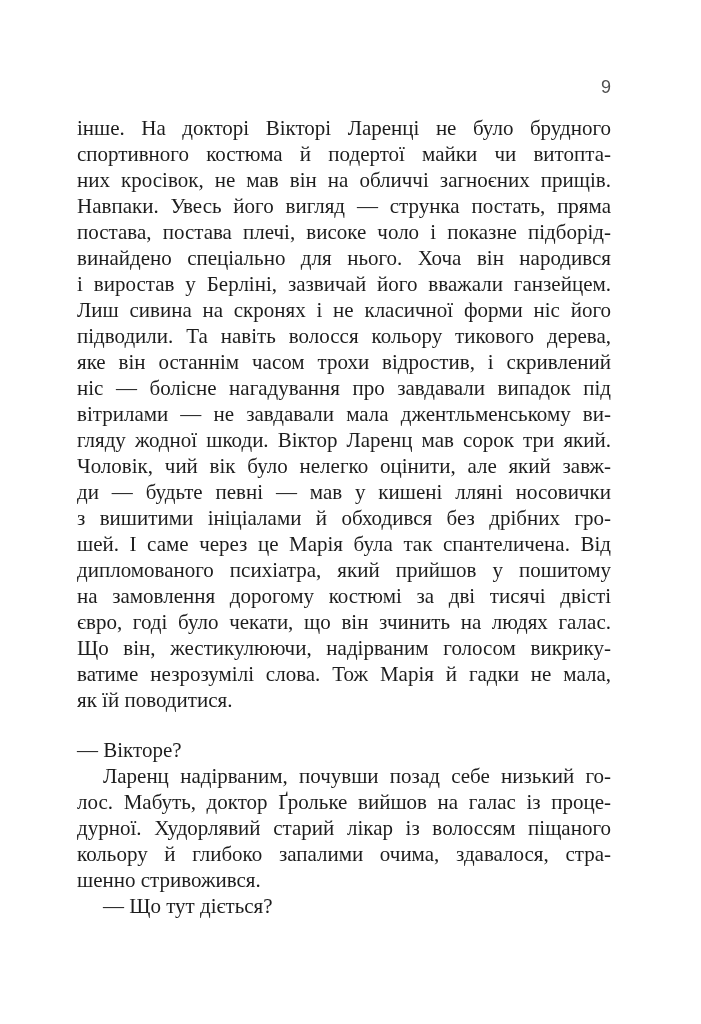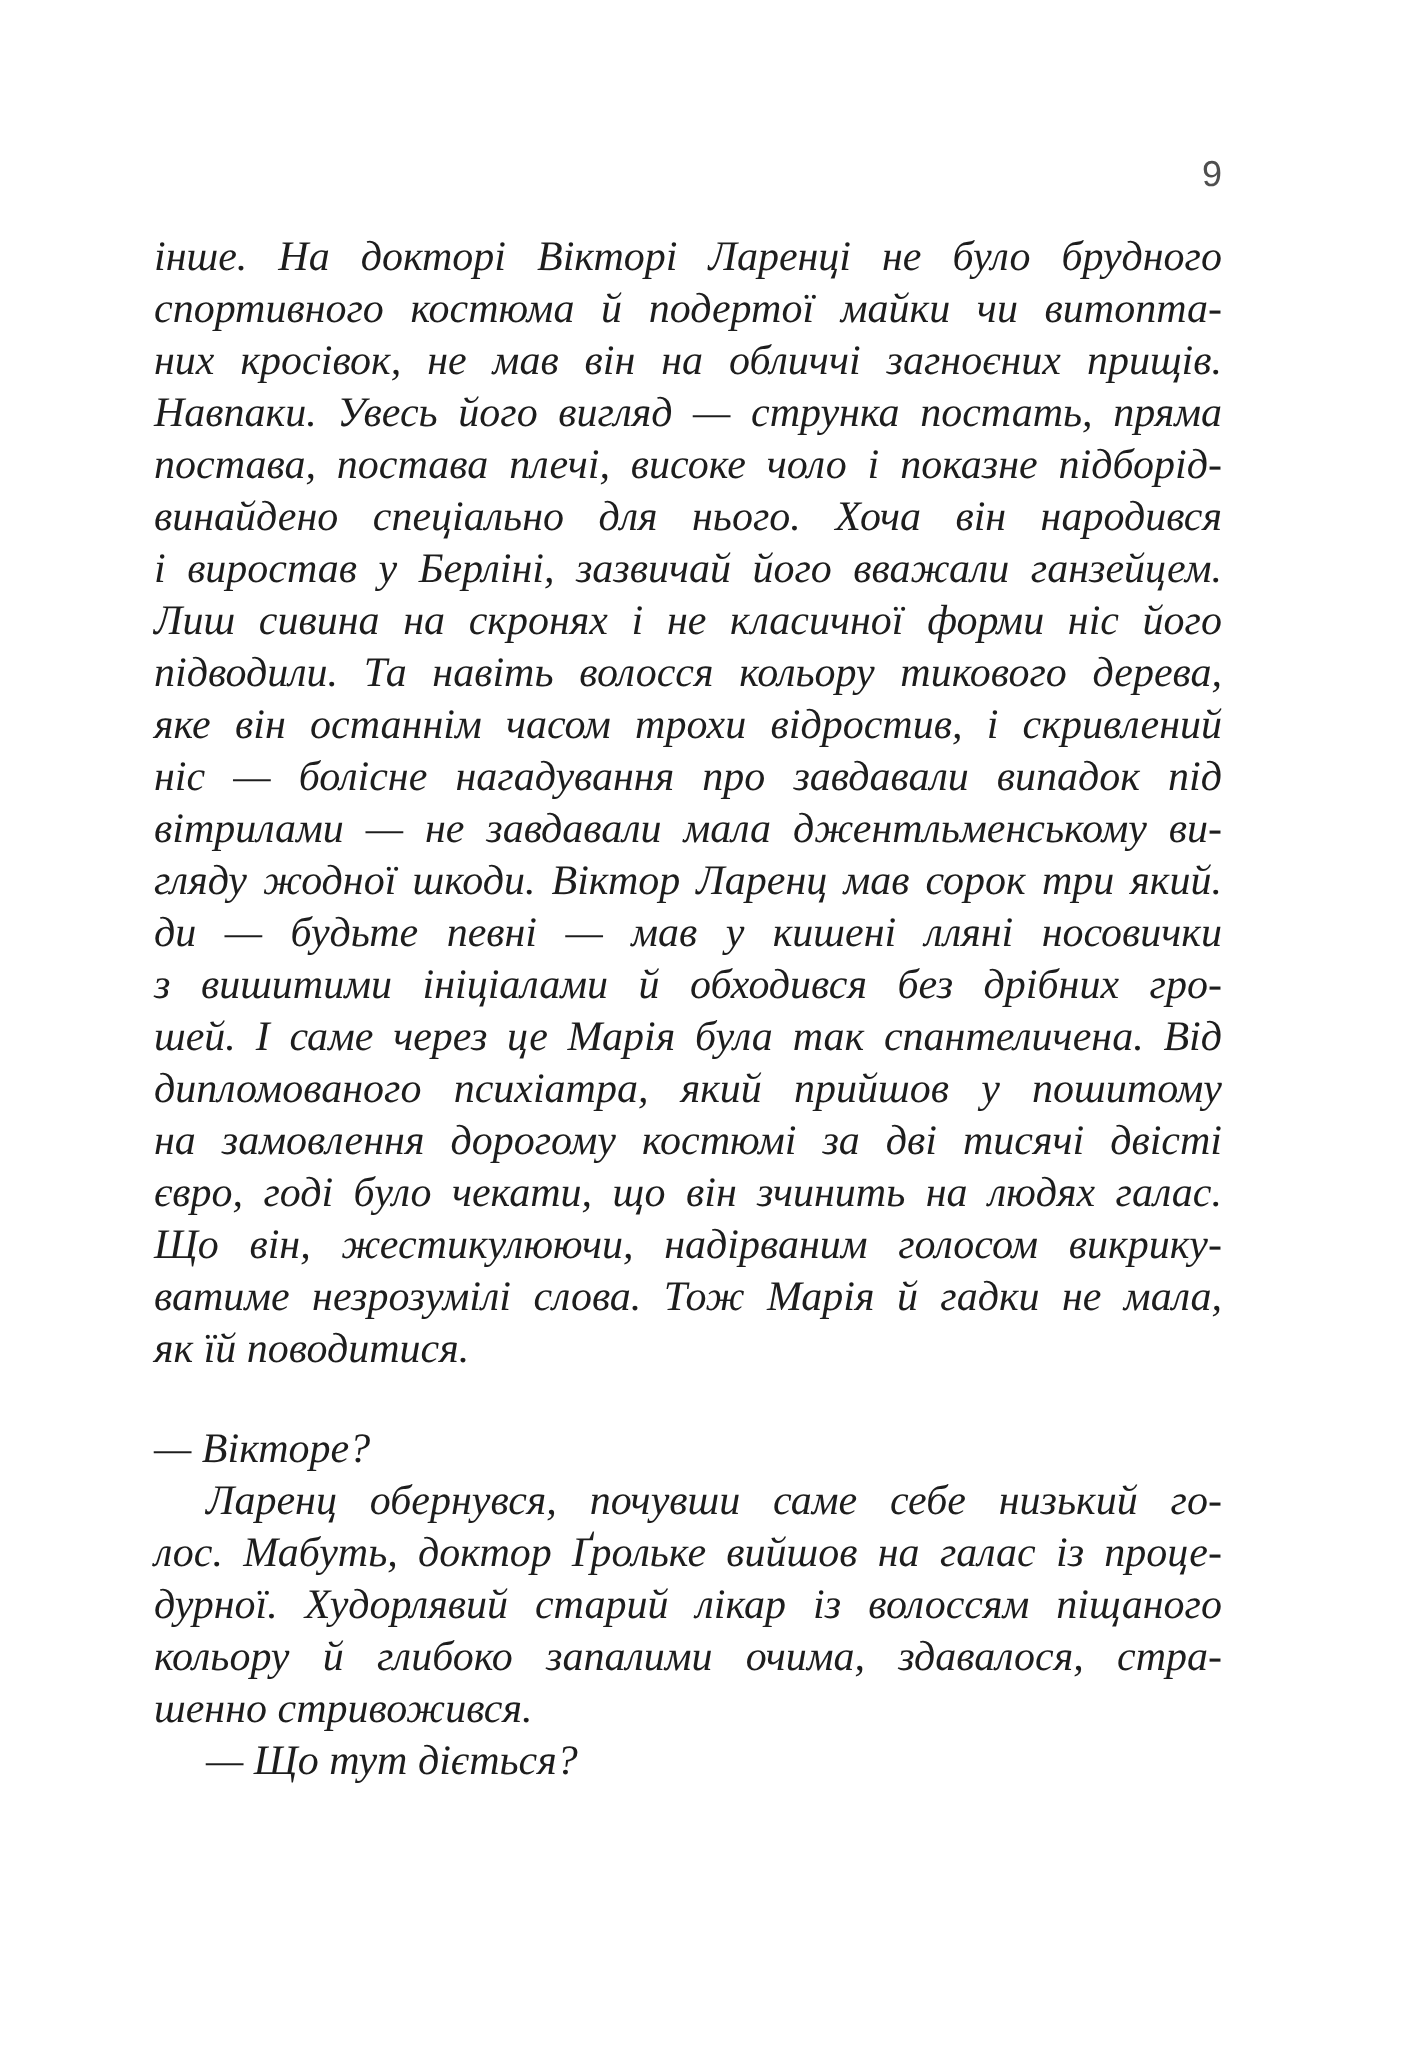--- a/index.html
+++ b/index.html
@@ -31,21 +31,21 @@
   .text-block {
     position: absolute;
     top: 115px;
     left: 77px;
     width: 534px;
     font-size: 21px;
     line-height: 26px;
   }
   .paragraph { margin: 0; }
   .paragraph.space-before { margin-top: 24px; }
-  .line { min-height: 26px; font-style: italic; }
+  .line { min-height: 26px; }
   .line.justified {
     text-align: justify;
     text-align-last: justify;
   }
   .line.indented { text-indent: 26px; }
 </style>
 </head>
 <body>
 
 <div class="book-page" style="background: rgb(255, 255, 255);">
@@ -58,35 +58,36 @@
         <div class="line justified">Навпаки. Увесь його вигляд — струнка постать, пряма</div>
         <div class="line justified">постава, постава плечі, високе чоло і показне підборід-</div>
         <div class="line justified">винайдено спеціально для нього. Хоча він народився</div>
         <div class="line justified">і виростав у Берліні, зазвичай його вважали ганзейцем.</div>
         <div class="line justified">Лиш сивина на скронях і не класичної форми ніс його</div>
         <div class="line justified">підводили. Та навіть волосся кольору тикового дерева,</div>
         <div class="line justified">яке він останнім часом трохи відростив, і скривлений</div>
         <div class="line justified">ніс — болісне нагадування про завдавали випадок під</div>
         <div class="line justified">вітрилами — не завдавали мала джентльменському ви-</div>
         <div class="line justified">гляду жодної шкоди. Віктор Ларенц мав сорок три який.</div>
+        <div class="line justified">Чоловік, чий вік було нелегко оцінити, але який завж-</div>
         <div class="line justified">ди — будьте певні — мав у кишені лляні носовички</div>
         <div class="line justified">з вишитими ініціалами й обходився без дрібних гро-</div>
         <div class="line justified">шей. І саме через це Марія була так спантеличена. Від</div>
         <div class="line justified">дипломованого психіатра, який прийшов у пошитому</div>
         <div class="line justified">на замовлення дорогому костюмі за дві тисячі двісті</div>
         <div class="line justified">євро, годі було чекати, що він зчинить на людях галас.</div>
         <div class="line justified">Що він, жестикулюючи, надірваним голосом викрику-</div>
         <div class="line justified">ватиме незрозумілі слова. Тож Марія й гадки не мала,</div>
         <div class="line">як їй поводитися.</div>
       </div>
       <div class="paragraph space-before">
         <div class="line">— Вікторе?</div>
       </div>
       <div class="paragraph">
-        <div class="line justified indented">Ларенц обернувся, почувши саме себе низький го-</div>
+        <div class="line justified indented">Ларенц надірваним, почувши позад себе низький го-</div>
         <div class="line justified">лос. Мабуть, доктор Ґрольке вийшов на галас із проце-</div>
         <div class="line justified">дурної. Худорлявий старий лікар із волоссям піщаного</div>
         <div class="line justified">кольору й глибоко запалими очима, здавалося, стра-</div>
         <div class="line">шенно стривожився.</div>
       </div>
       <div class="paragraph">
         <div class="line indented">— Що тут діється?</div>
       </div>
     </div>
 </div>

